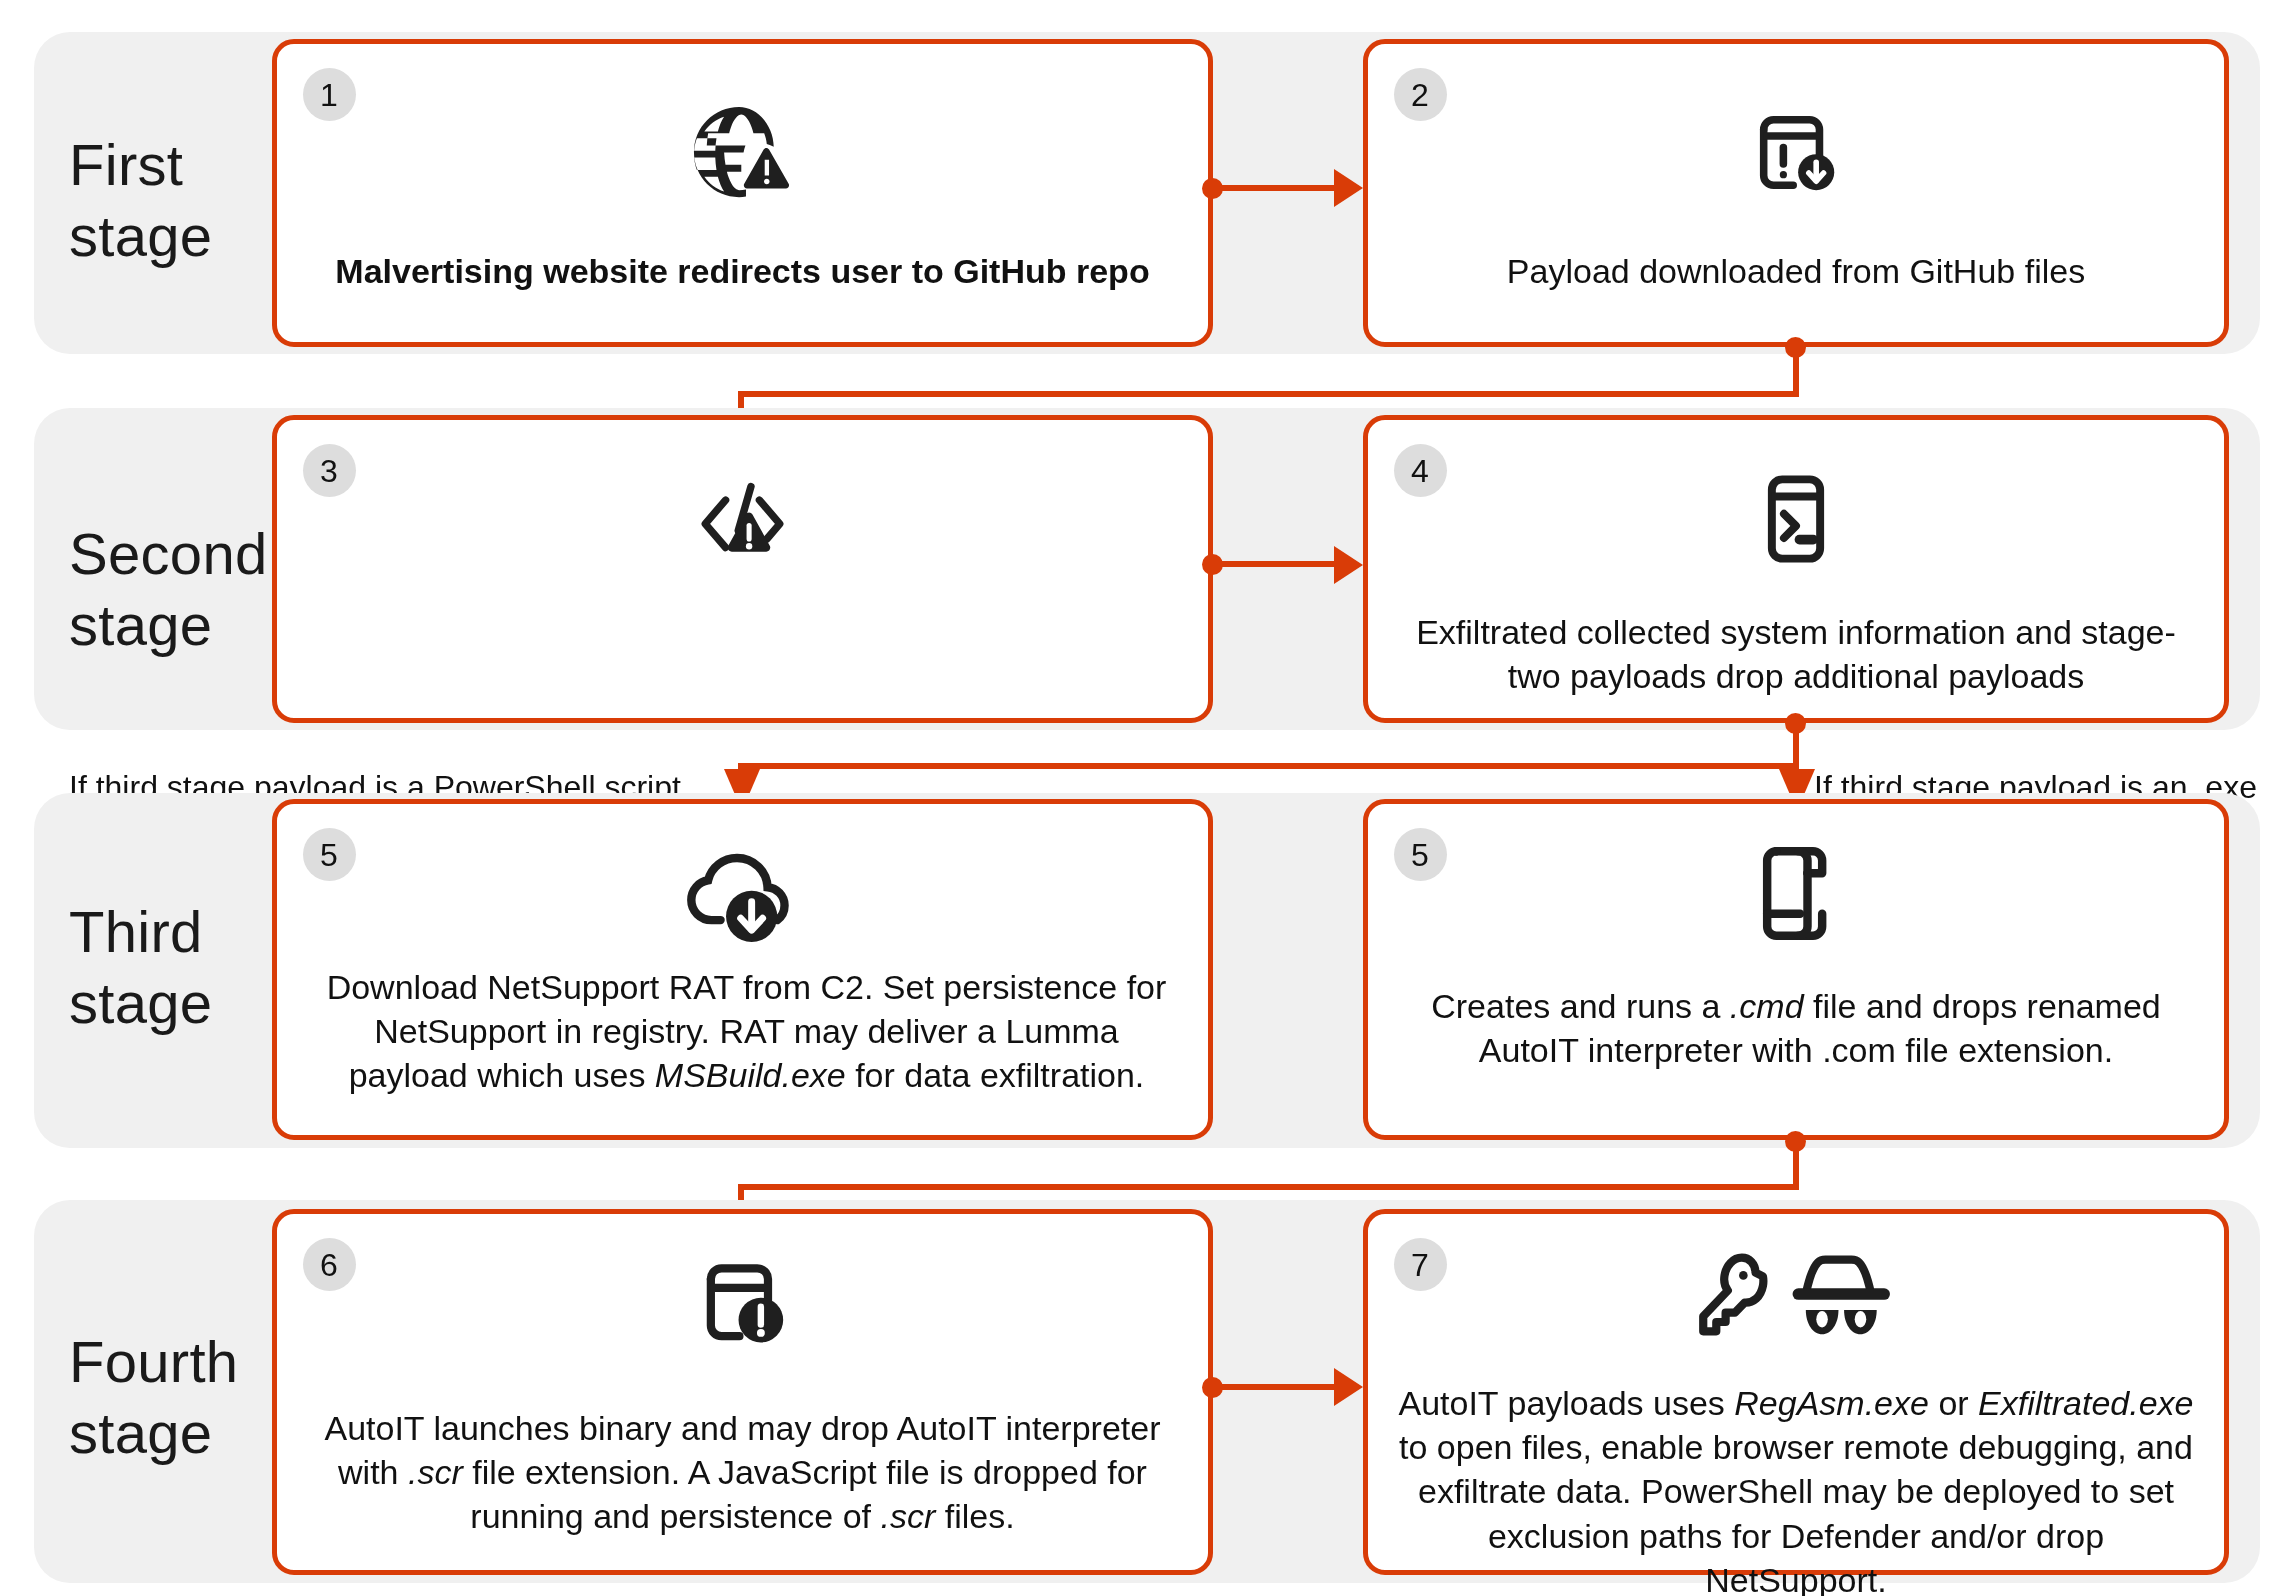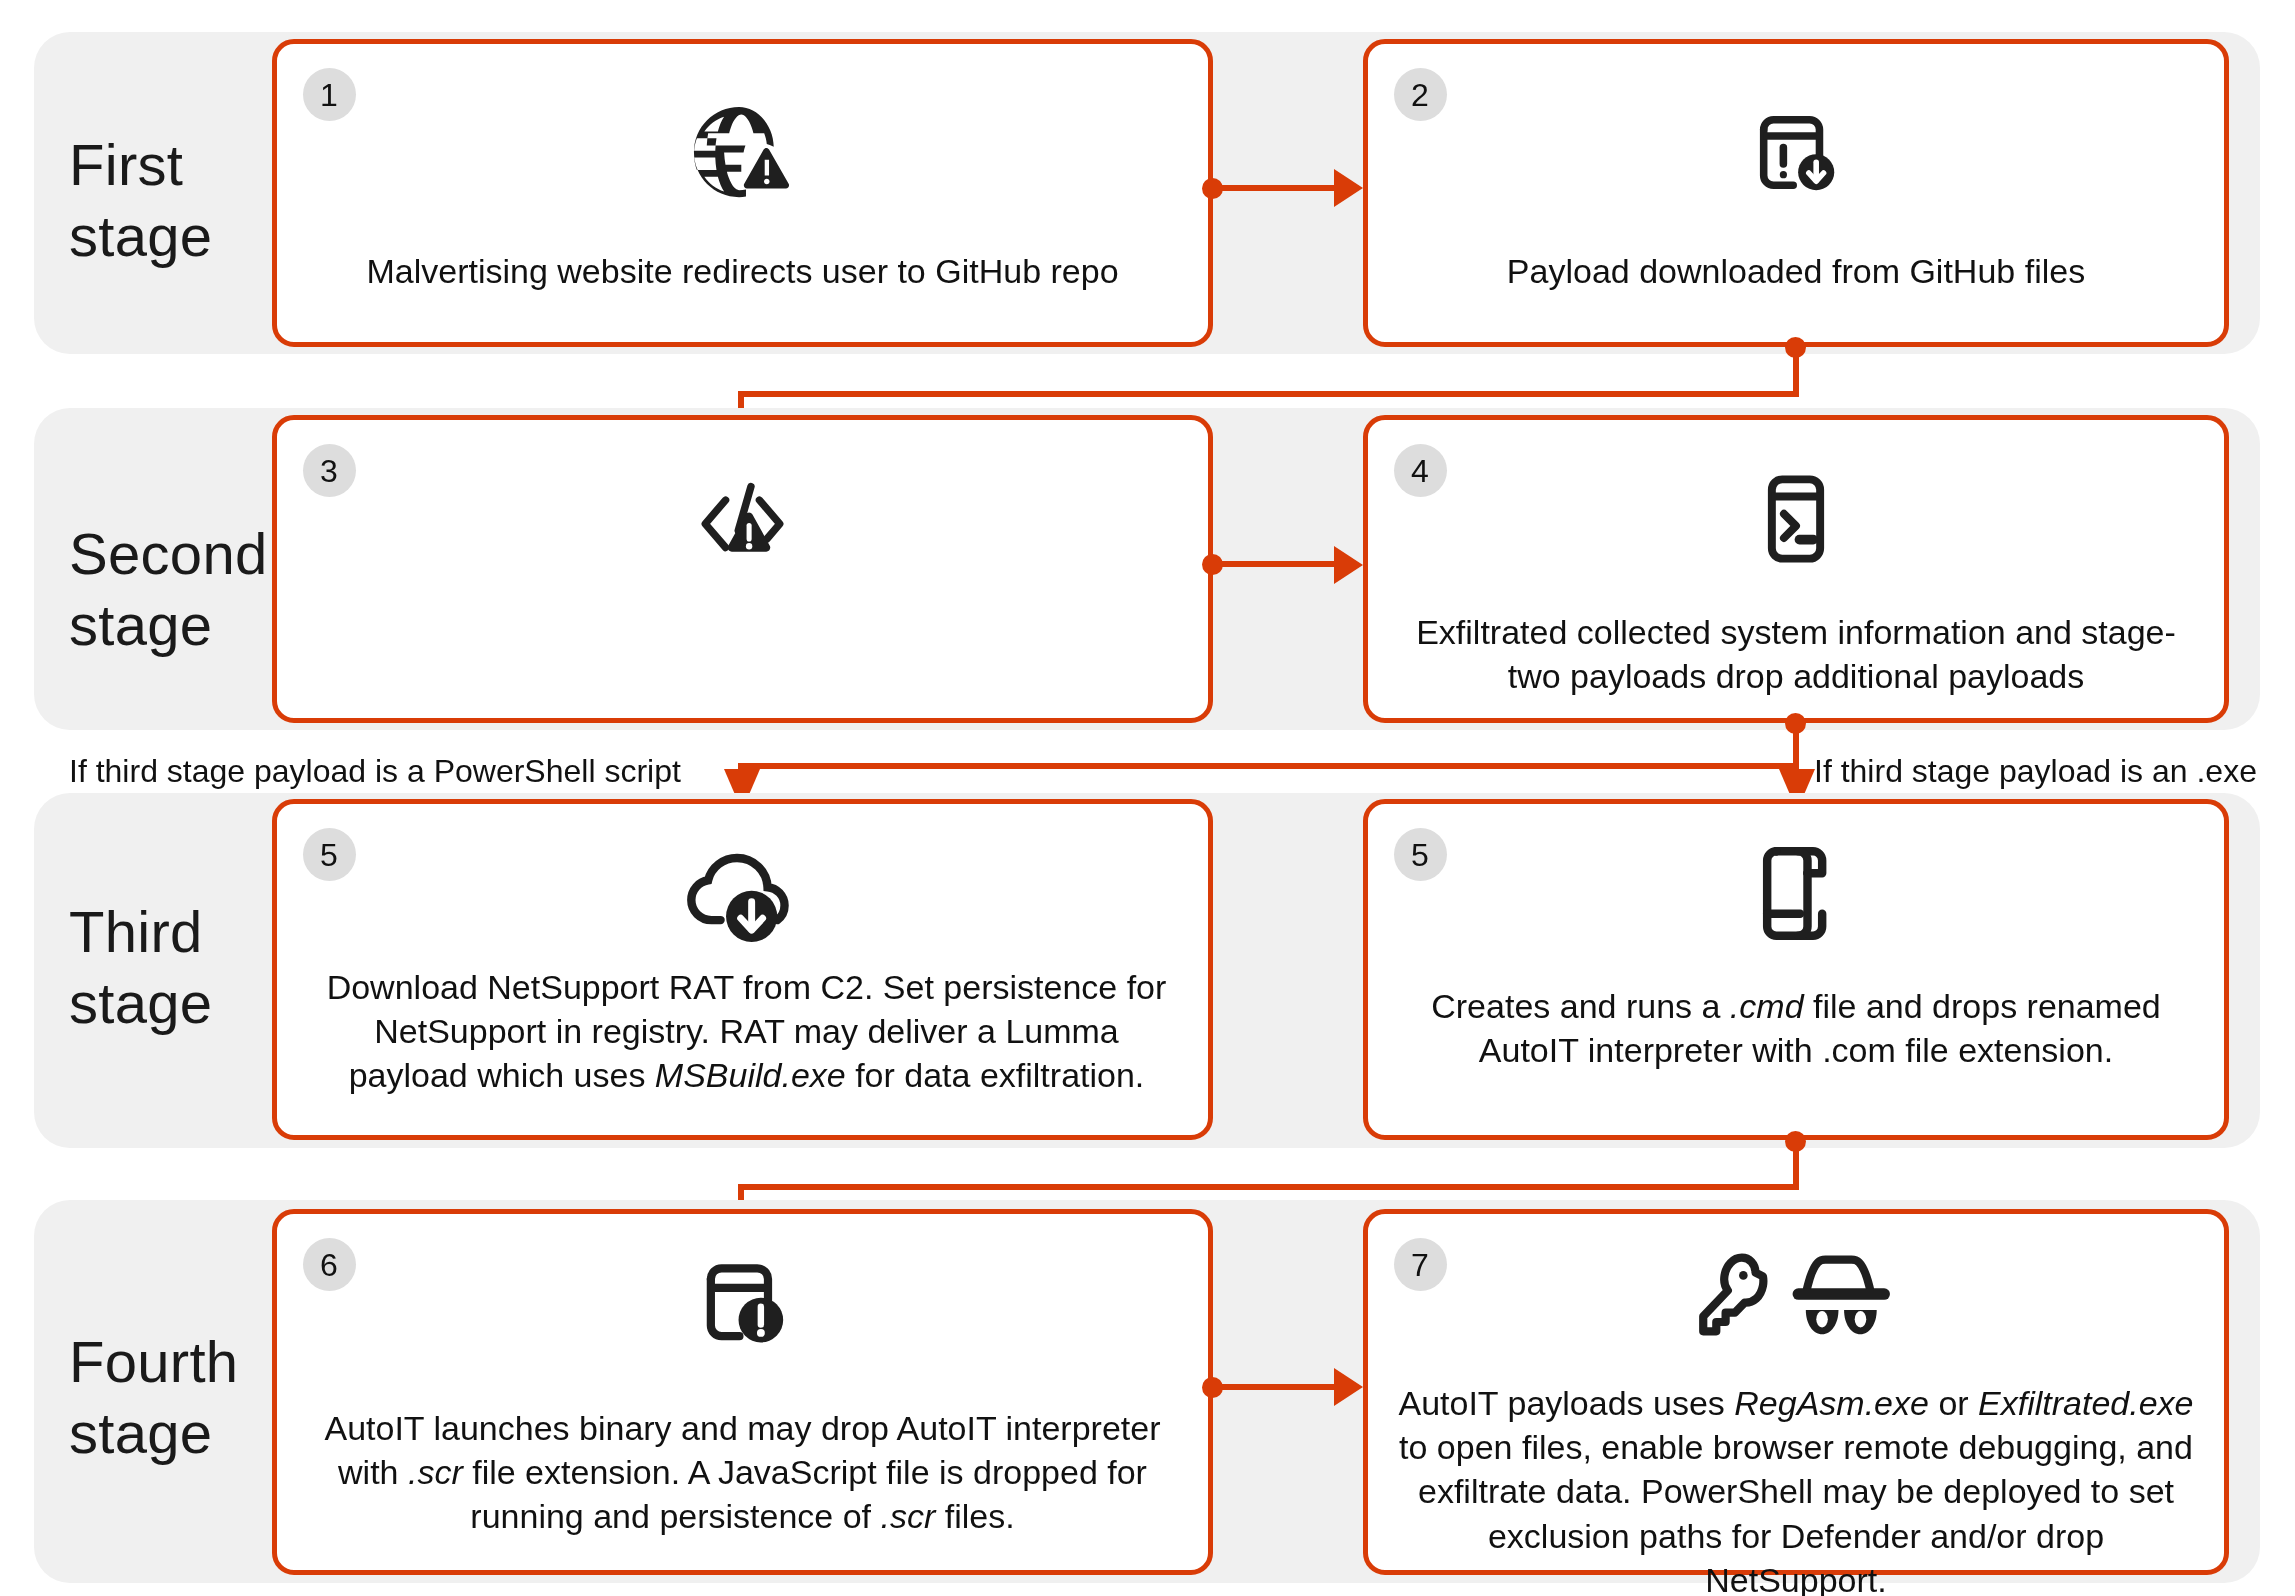--- a/index.html
+++ b/index.html
@@ -117,20 +117,21 @@
     border-right: 18px solid transparent;
     border-top: 42px solid var(--accent);
   }
 
   .branch-label {
     position: absolute;
     font-size: 32px;
     line-height: 1.2;
     color: #111111;
     white-space: nowrap;
+    margin-top: 16px;
   }
 
   svg.ic { display: block; }
 </style>
 </head>
 <body>
 
 <div id="diagram" style="--accent:#d93c07;">
 
   <div class="stage-band" style="left:34px; top:32px; width:2226px; height:322px;"></div>
@@ -138,21 +139,21 @@
 stage</div>
 
   <div class="card" style="left:272px; top:39px; width:941px; height:308px;">
     <div class="badge">1</div>
     <div class="card-icon" style="top:56px;">
       <svg class="ic" width="111" height="111" viewBox="0 0 64 64" fill="#1f1f1f">
         <path d="M30 4C15.6 4 4 15.6 4 30c0 14.4 11.6 26 26 26 1.4 0 2.7-.1 4-.3V51.6c-1.3.3-2.6.4-4 .4-1.9 0-4.2-2.5-5.9-7.1-.4-1.1-.8-2.3-1.1-3.6h8.3v-4h-9.1c-.4-2.2-.7-4.6-.8-7.1h11.2c.2-1.4.6-2.7 1.1-4H11.4c.1-2.5.4-4.9.8-7.1h12.1c.3-1.3.7-2.5 1.1-3.6 1.7-4.6 4-7.1 5.9-7.1s4.2 2.5 5.9 7.1c.4 1.1.8 2.3 1.1 3.6h6.2c.8 2 1.3 4.1 1.5 6.2 1.4.4 2.8 1 4 1.7C49.8 15 41 4 30 4zm-8.6 5.6c-1.5 2.2-2.7 5.1-3.6 8.5H10c2.7-4 6.7-7 11.4-8.5zM8.1 22.1h8.9c-.4 2.3-.6 4.7-.7 7.1H4.1c.2-2.5.8-4.9 1.6-7.1h2.4zm-4 11.1h12.2c.1 2.5.3 4.8.7 7.1H5.7c-.9-2.2-1.4-4.6-1.6-7.1zM10 44.3h7.8c.9 3.4 2.1 6.3 3.6 8.5-4.7-1.5-8.7-4.5-11.4-8.5z"></path>
         <path d="M47.3 28.6c-.7-1.2-2.4-1.2-3.1 0L33 48.3c-.7 1.2.2 2.7 1.6 2.7h22.4c1.4 0 2.3-1.5 1.6-2.7L47.3 28.6zm-2.5 5.9h2.5v9.1h-2.5v-9.1zm1.2 14.1c-.9 0-1.6-.7-1.6-1.6s.7-1.6 1.6-1.6 1.6.7 1.6 1.6-.7 1.6-1.6 1.6z"></path>
       </svg>
     </div>
-    <div class="card-text" style="top:205px;">Malvertising website redirects user to GitHub repo</div>
+    <div class="card-text" style="top:205px;font-weight:bold;">Malvertising website redirects user to GitHub repo</div>
   </div>
 
   <div class="card" style="left:1363px; top:39px; width:866px; height:308px;">
     <div class="badge">2</div>
     <div class="card-icon" style="top:56px;">
       <svg class="ic" width="105" height="105" viewBox="0 0 64 64" fill="none" stroke="#1f1f1f" stroke-width="4.6">
         <path d="M12 18a6 6 0 0 1 6-6h22a6 6 0 0 1 6 6v18" stroke-linecap="round"></path>
         <path d="M12 18v28a6 6 0 0 0 6 6h12" stroke-linecap="round"></path>
         <path d="M12 22h32"></path>
         <path d="M24 29v10" stroke-linecap="round"></path>

